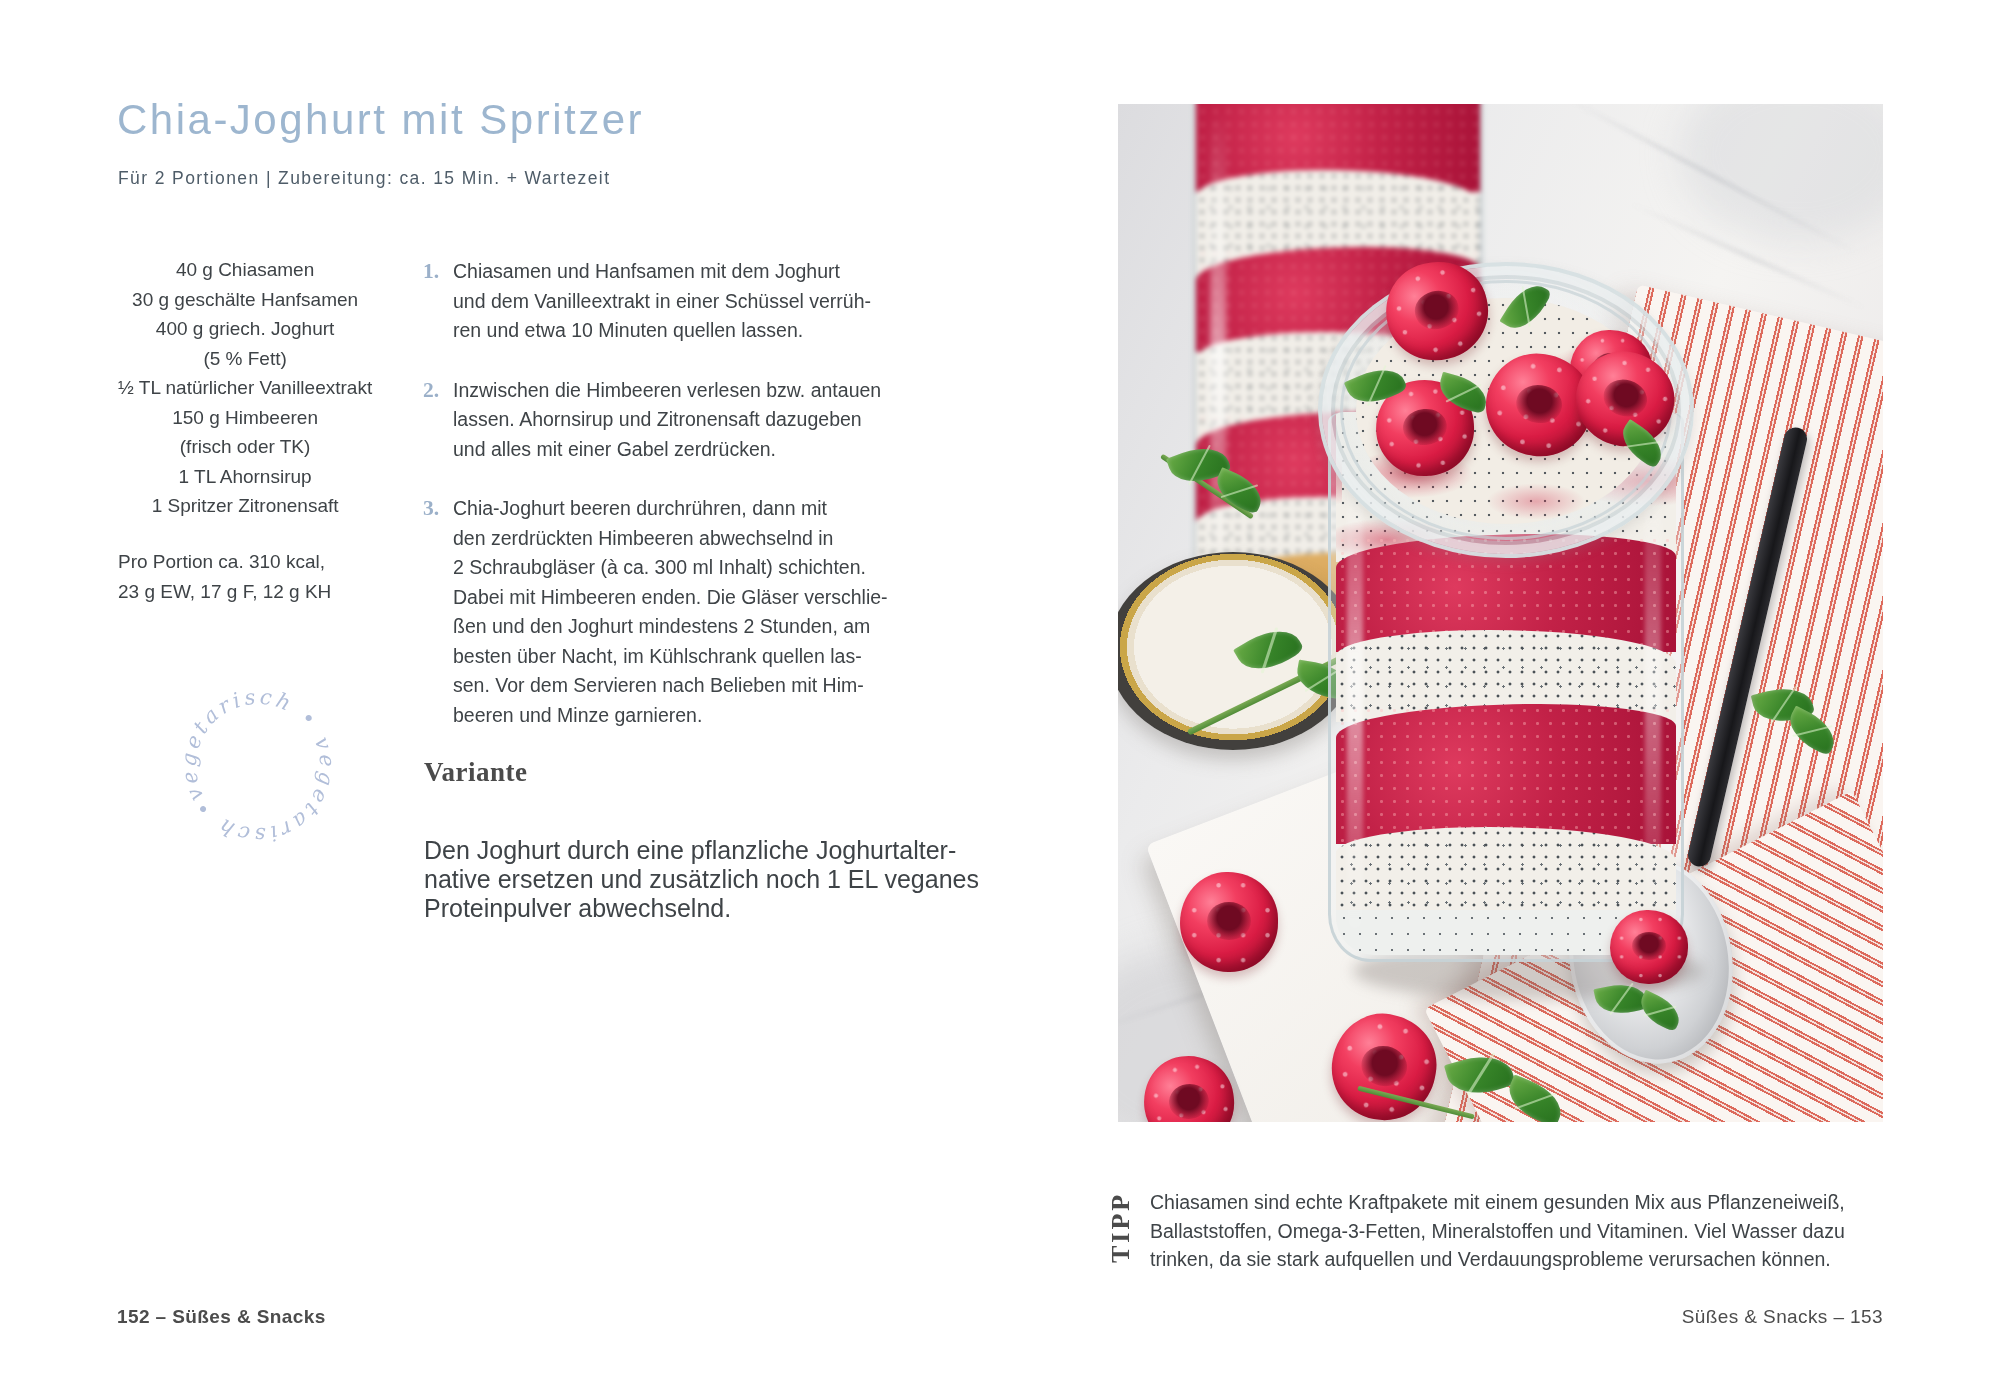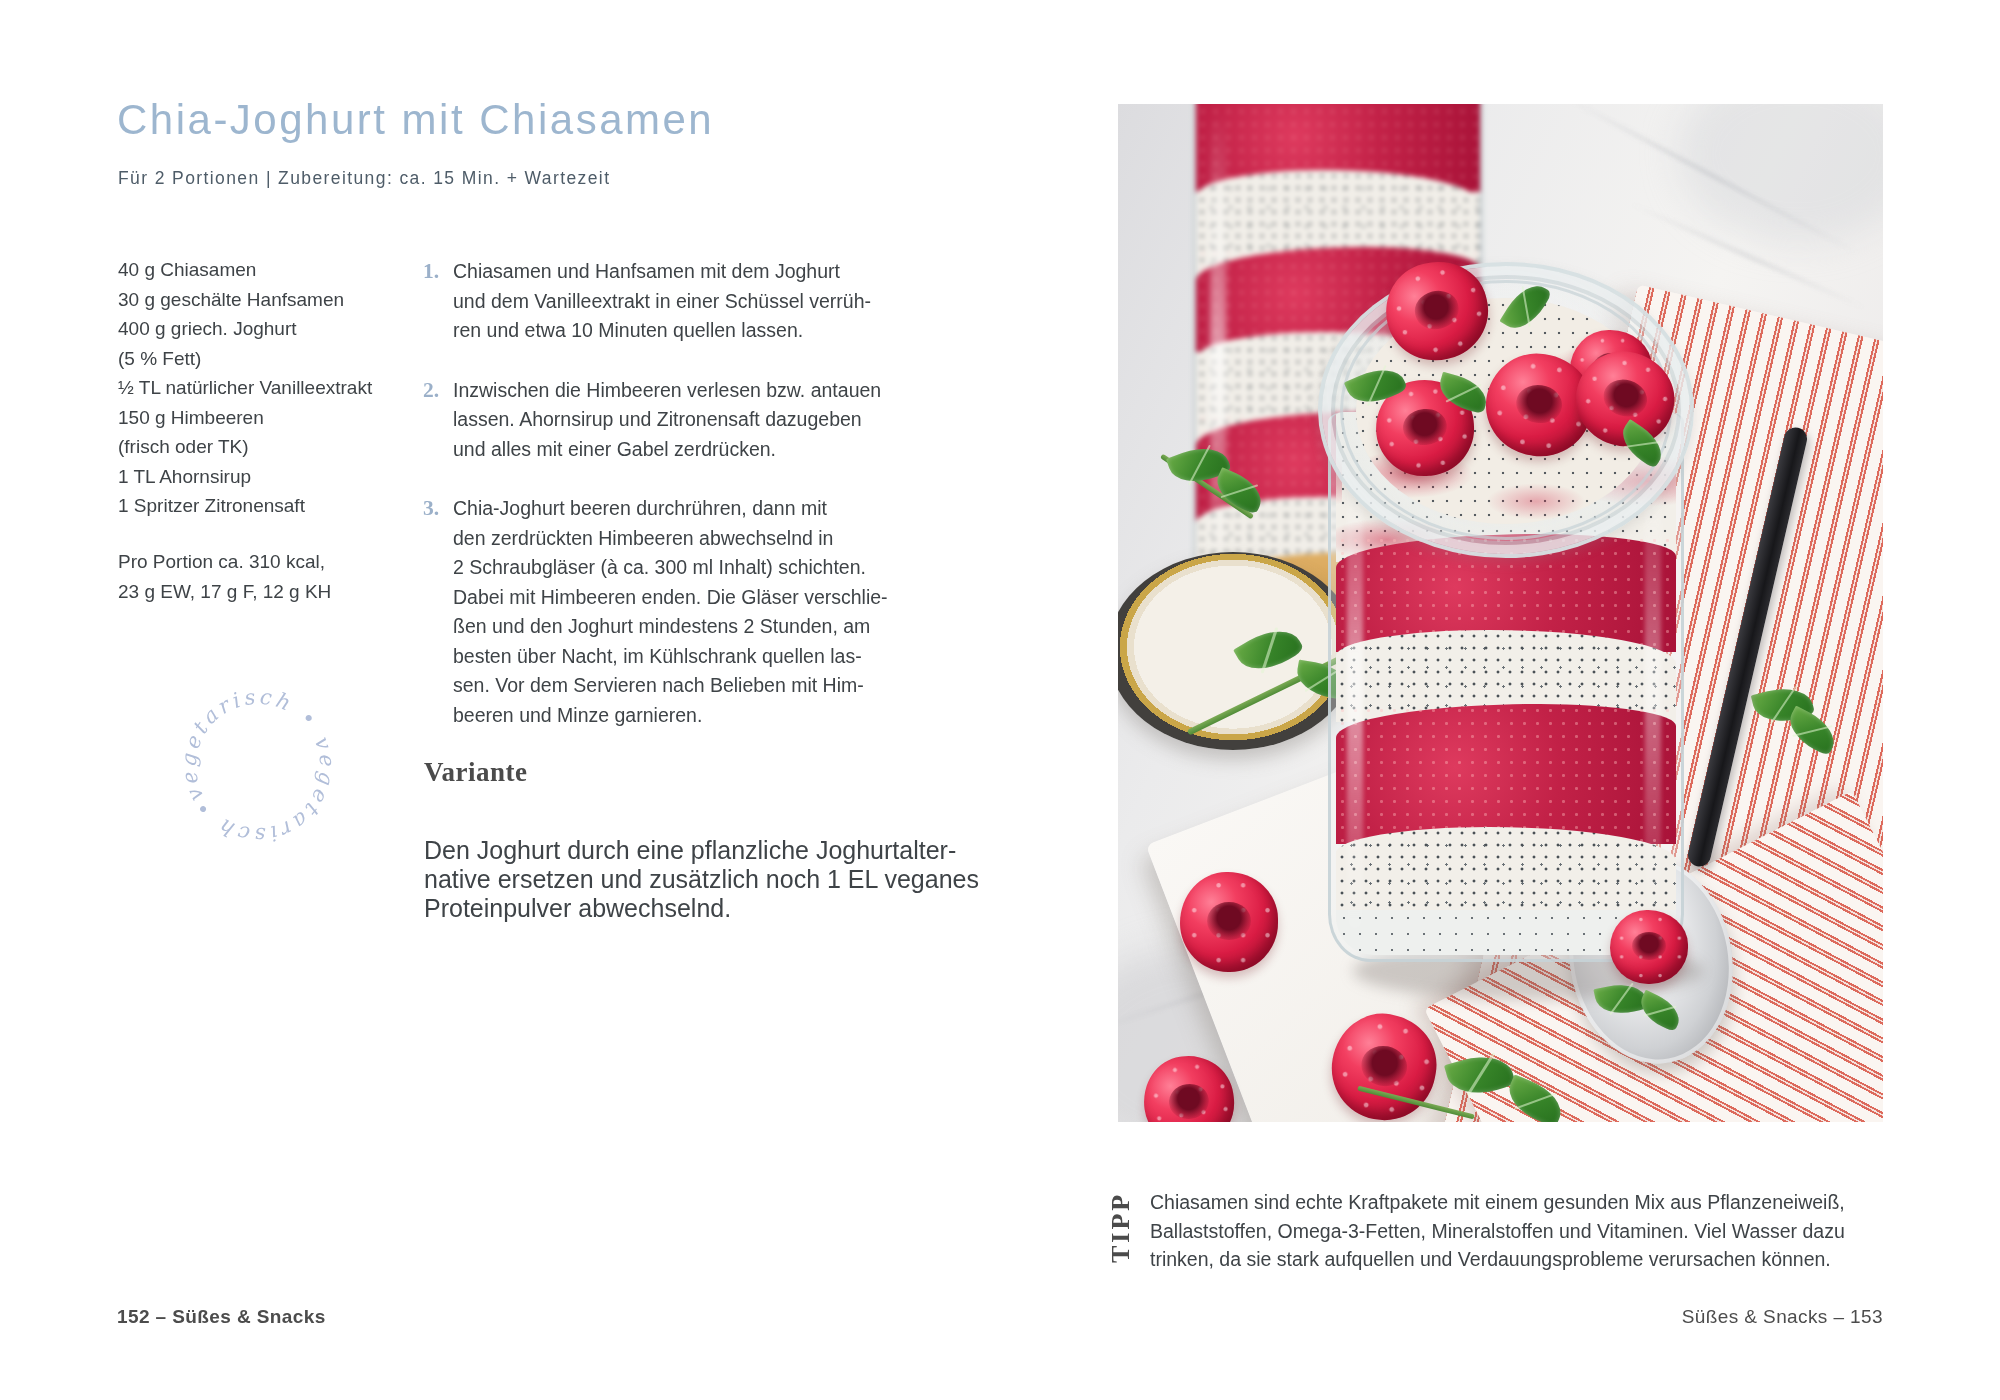--- a/index.html
+++ b/index.html
@@ -9,21 +9,21 @@
     --mint-green:#3f8a2e; --marble:#ededee;
   }
   *{margin:0;padding:0;box-sizing:border-box;}
   html,body{width:2000px;height:1400px;background:#fff;overflow:hidden;}
   body{font-family:"Liberation Sans",sans-serif;color:var(--text-dark);position:relative;}
   .abs{position:absolute;}
 
   
   .title{left:117px;top:96px;font-size:42px;letter-spacing:2.5px;color:var(--accent-blue);font-weight:400;}
   .meta{left:118px;top:168px;font-size:17.5px;letter-spacing:1.4px;color:var(--meta-gray);}
-  .ingredients{left:118px;top:255px;font-size:19px;line-height:29.5px;color:var(--text-dark);}
+  .ingredients{left:118px;top:255px;font-size:19px;line-height:29.5px;color:var(--text-dark);text-align:center;}
   .nutrition{left:118px;top:547px;font-size:19px;line-height:29.5px;color:var(--text-dark);}
   .steps{left:423px;top:257px;width:500px;}
   .step{display:flex;margin-bottom:30px;}
   .step-num{width:30px;flex:0 0 30px;font-family:"Liberation Serif",serif;font-weight:bold;
             font-size:21.5px;line-height:29.5px;color:var(--step-blue);}
   .step-text{font-size:19.5px;line-height:29.5px;color:var(--text-dark);}
   .variant-head{left:424px;top:757px;font-family:"Liberation Serif",serif;font-weight:bold;
                 font-size:27px;color:var(--serif-gray);letter-spacing:.5px;}
   .variant-body{left:424px;top:836px;font-size:25px;line-height:29px;color:var(--text-dark);}
   .stamp{left:140px;top:648px;}
@@ -115,21 +115,21 @@
          box-shadow:3px 4px 8px rgba(90,90,95,.4);}
   .spoon-bowl{position:absolute;left:452px;top:752px;width:162px;height:208px;border-radius:50%;
          transform:rotate(-10deg);
          background:radial-gradient(ellipse at 42% 34%,#fbfbfb 0%,#e8e9eb 38%,#cfd1d4 62%,#a7a9ad 85%,#8e9093 100%);
          box-shadow:inset 0 0 0 4px rgba(255,255,255,.5),0 10px 16px rgba(120,115,110,.35);}
   .shadow{position:absolute;border-radius:50%;filter:blur(7px);}
 </style>
 </head>
 <body>
 
-<h1 class="abs title">Chia-Joghurt mit Chiasamen</h1>
+<h1 class="abs title">Chia-Joghurt mit Spritzer</h1>
 <div class="abs meta">Für 2 Portionen | Zubereitung: ca. 15 Min. + Wartezeit</div>
 
 <div class="abs ingredients">
   <div>40 g Chiasamen</div>
   <div>30 g geschälte Hanfsamen</div>
   <div>400 g griech. Joghurt</div>
   <div>(5 % Fett)</div>
   <div>½ TL natürlicher Vanilleextrakt</div>
   <div>150 g Himbeeren</div>
   <div>(frisch oder TK)</div>

